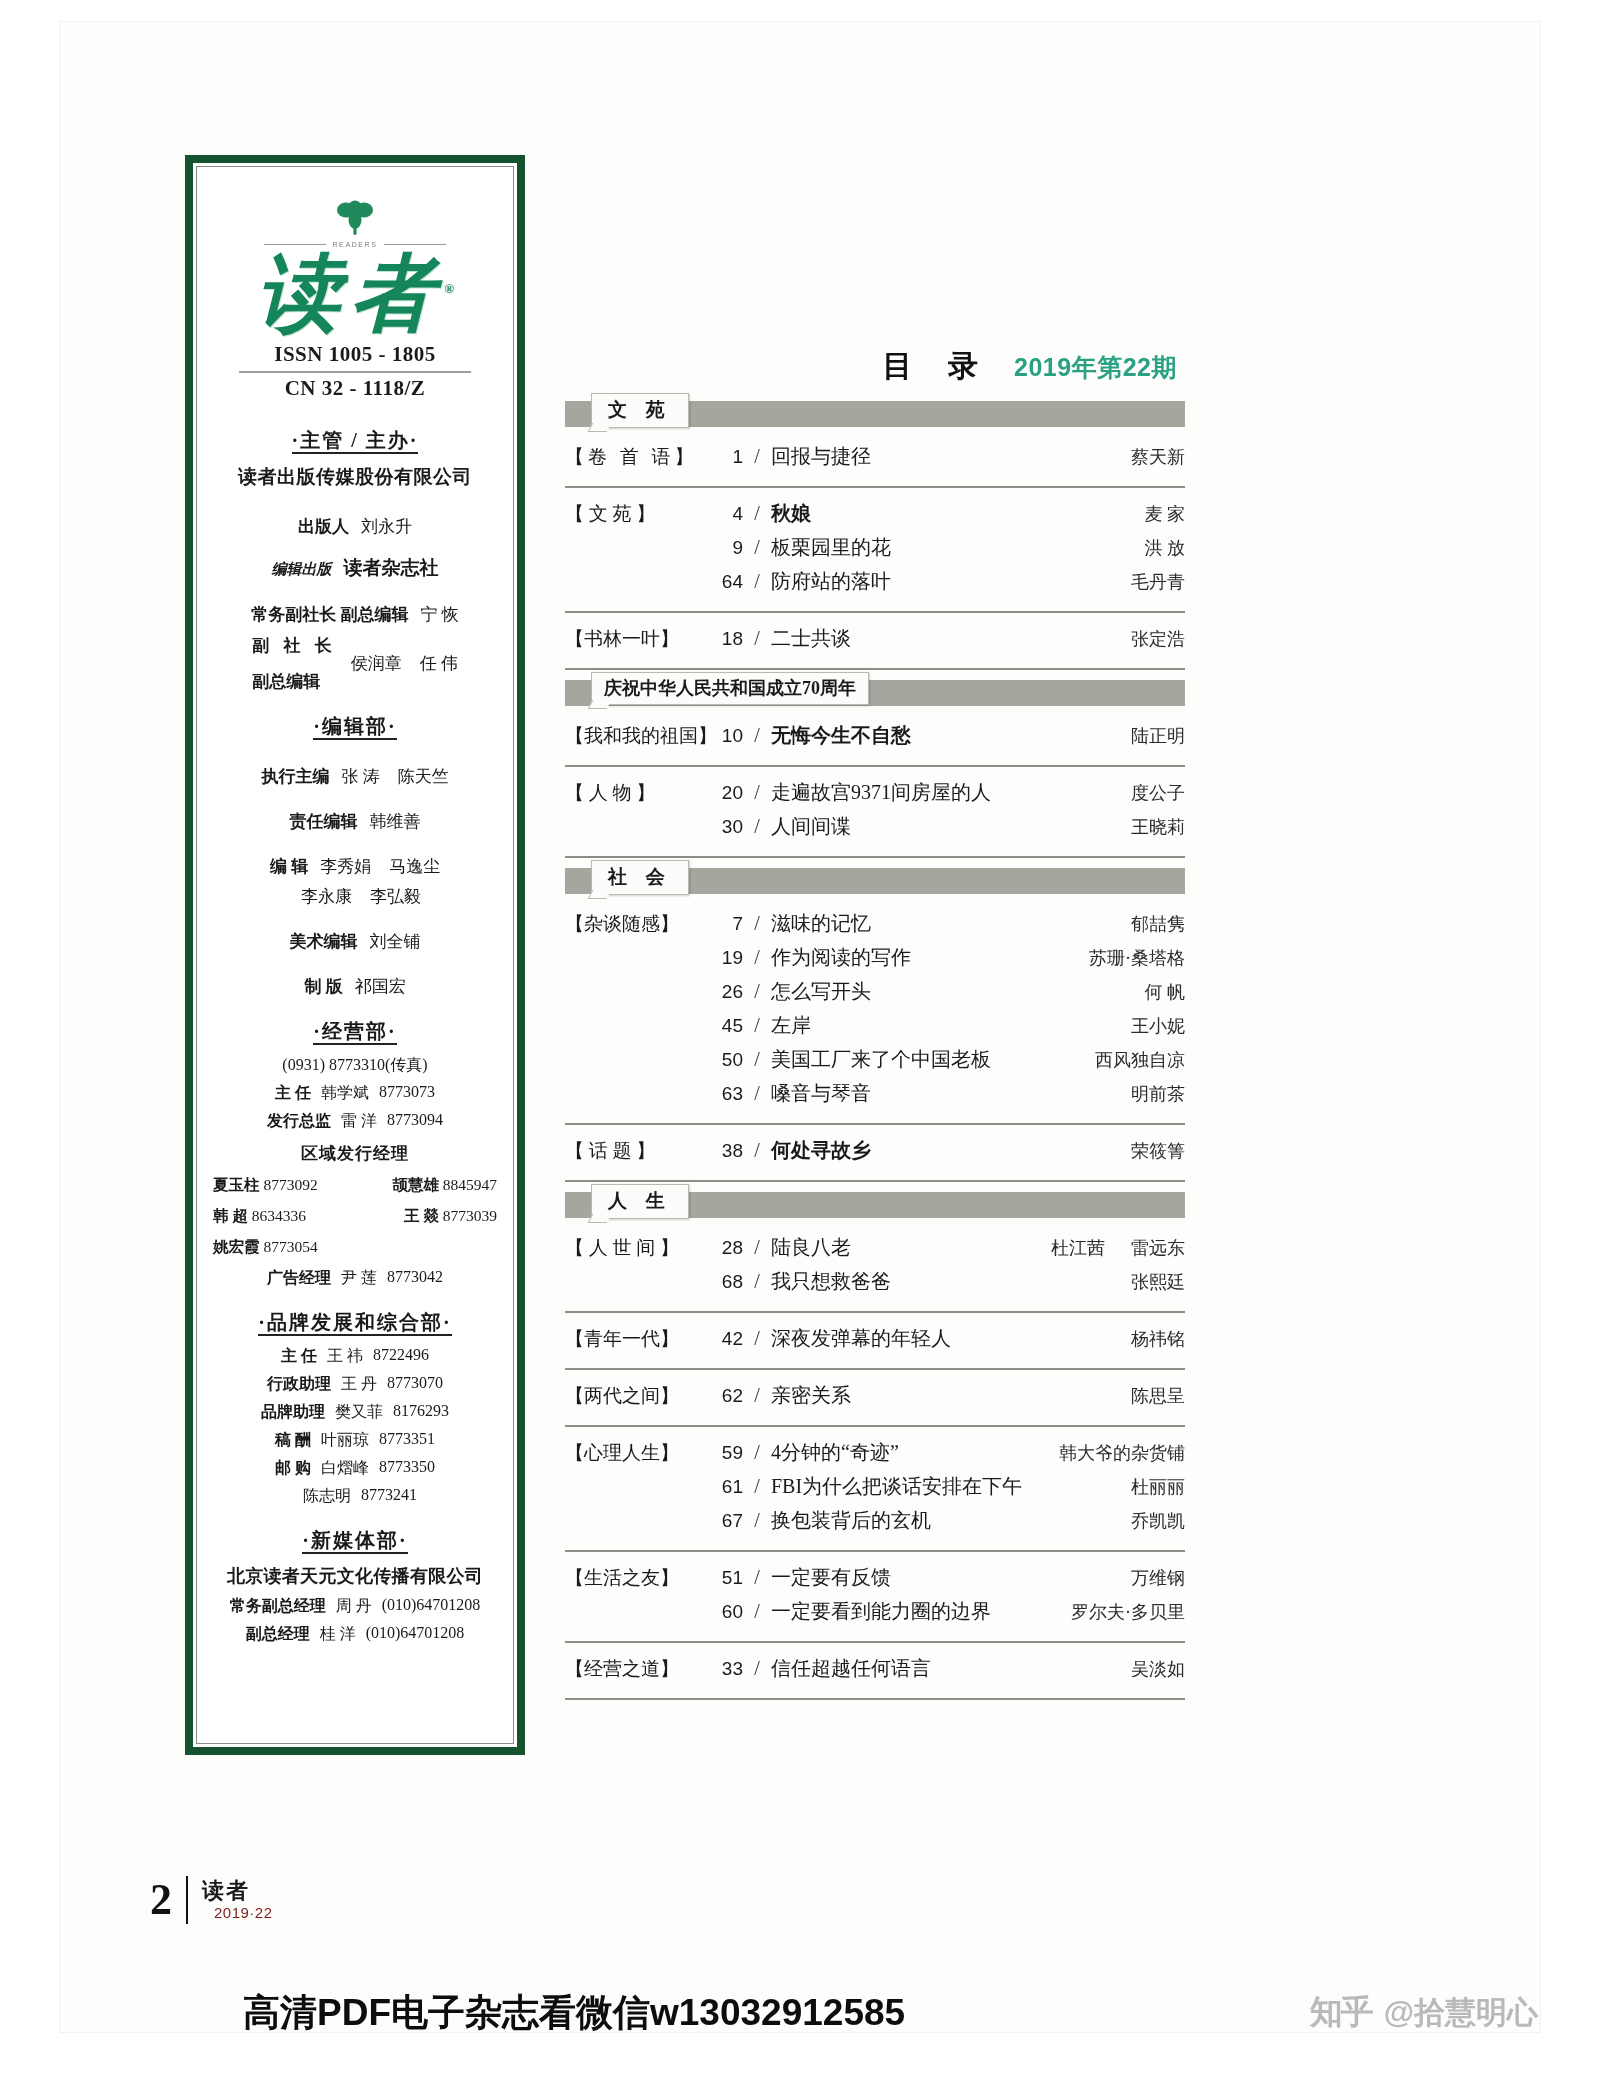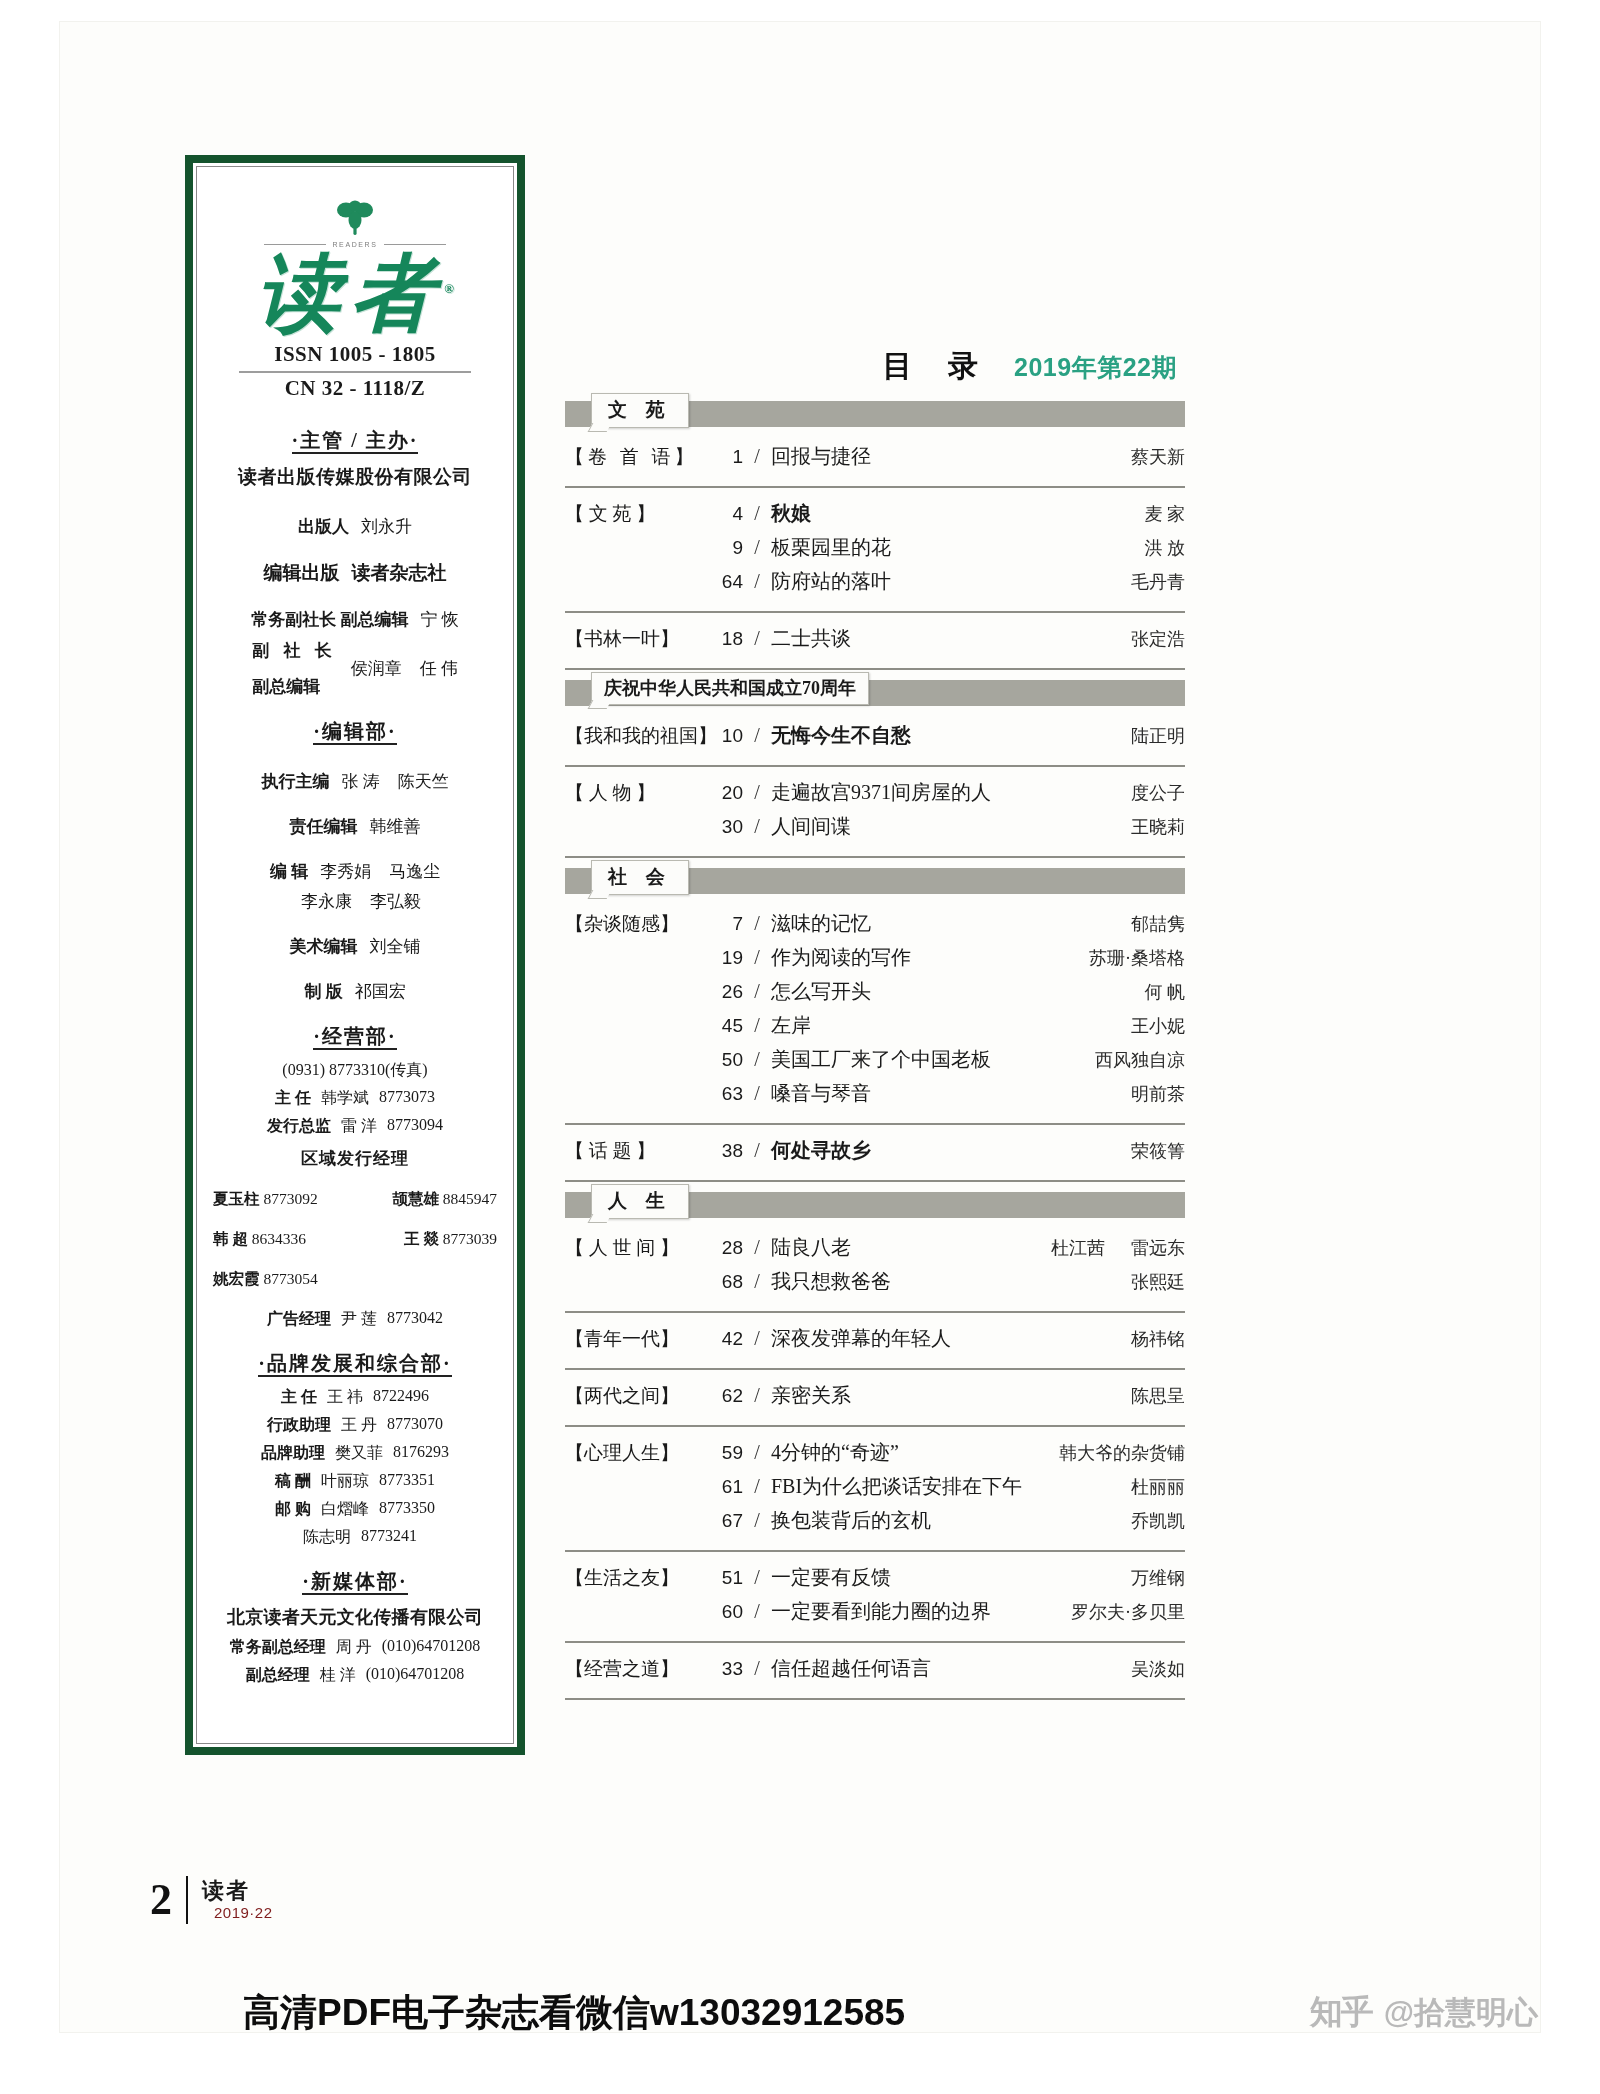--- a/index.html
+++ b/index.html
@@ -84,21 +84,21 @@
   }
 
   .company{font-size:19px;font-weight:700;margin:6px 0 10px 0;letter-spacing:.5px;}
 
   .row{
     display:flex;justify-content:center;align-items:baseline;
     gap:12px;margin:7px 0;font-size:17px;
   }
   .row .lbl{font-weight:700;white-space:nowrap;margin-top:15px;}
   .row .val{white-space:nowrap;}
-  .row.big .lbl{font-size:19px;}
+  .row.big .lbl{font-size:15px;font-style:italic;}
   .row.big .val{font-size:19px;font-weight:700;}
 
   .row-2col{
     display:flex;justify-content:center;align-items:center;
     gap:14px;margin:8px 0;font-size:17px;
   }
   .stack{display:flex;flex-direction:column;gap:13px;font-weight:700;text-align:justify;}
   .stack span{display:block;}
   .sp2{letter-spacing:5px;}
 
@@ -116,21 +116,21 @@
   .grid-rows{margin-top:4px;}
   .grid-rows .gr{
     display:flex;justify-content:center;gap:10px;
     font-size:16px;margin:7px 0;
   }
   .grid-rows .gr .k{font-weight:700;white-space:nowrap;}
   .grid-rows .gr .v{white-space:nowrap;}
 
   .pair-line{
     display:flex;justify-content:space-between;
-    font-size:15.5px;margin:19px 2px;
+    font-size:15.5px;margin:10px 2px;
   }
   .pair-line .c{white-space:nowrap;}
   .pair-line .c b{font-weight:700;}
 
   .region-head{font-size:17px;font-weight:700;margin:10px 0 6px 0;letter-spacing:1px;}
 
   .newmedia-co{font-size:18px;font-weight:700;margin:8px 0 8px 0;letter-spacing:.3px;}
 
   
   .toc{

